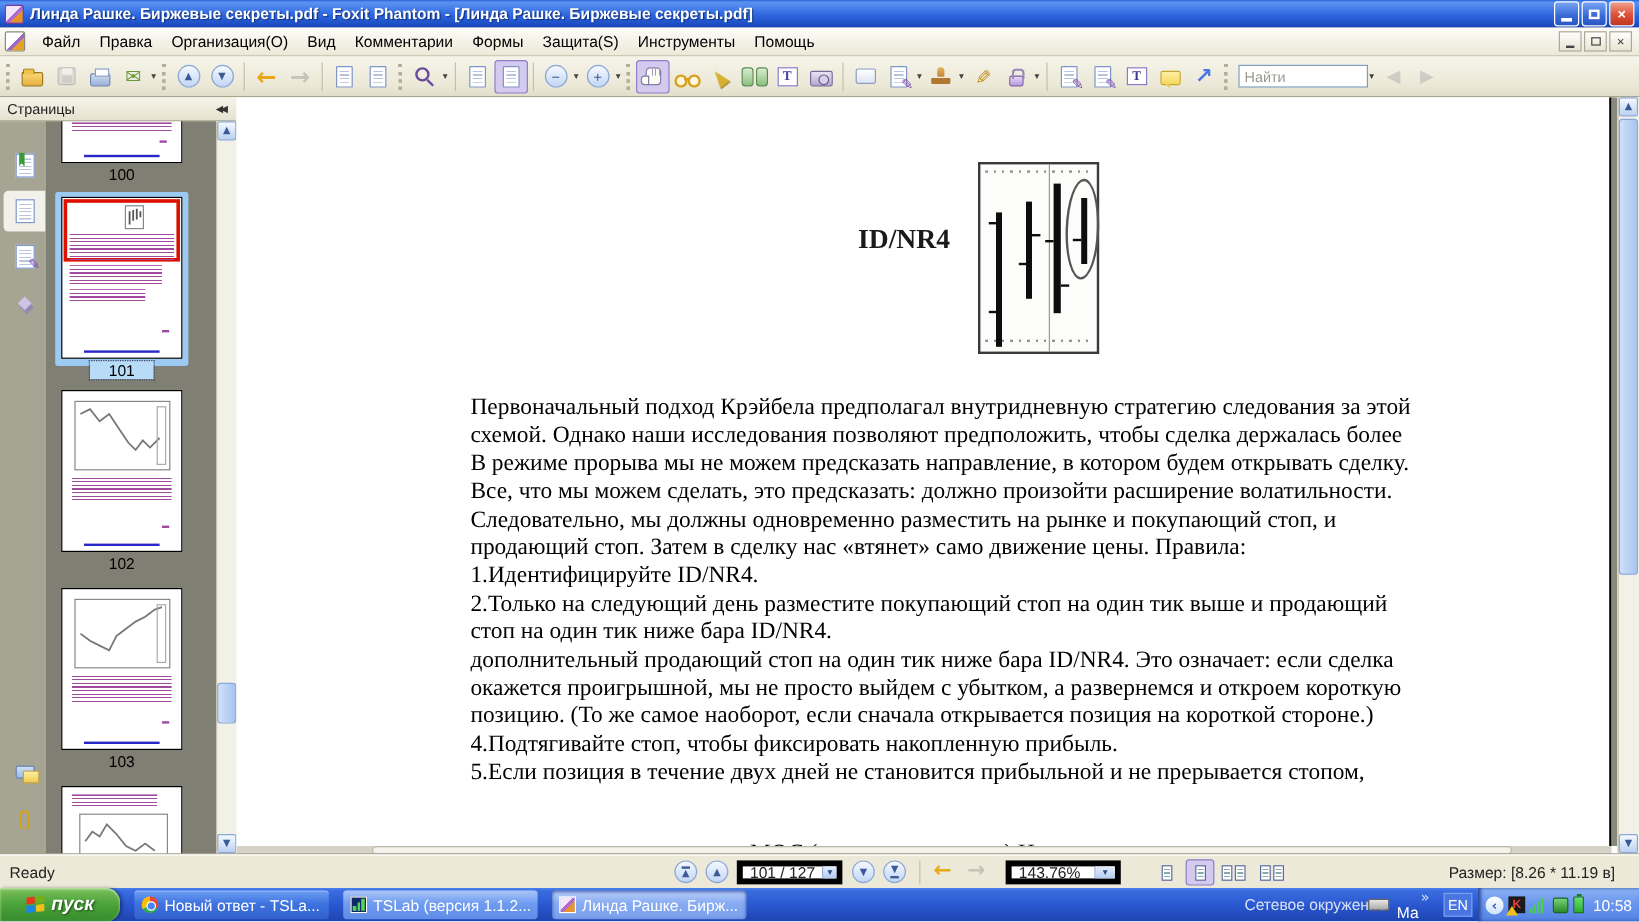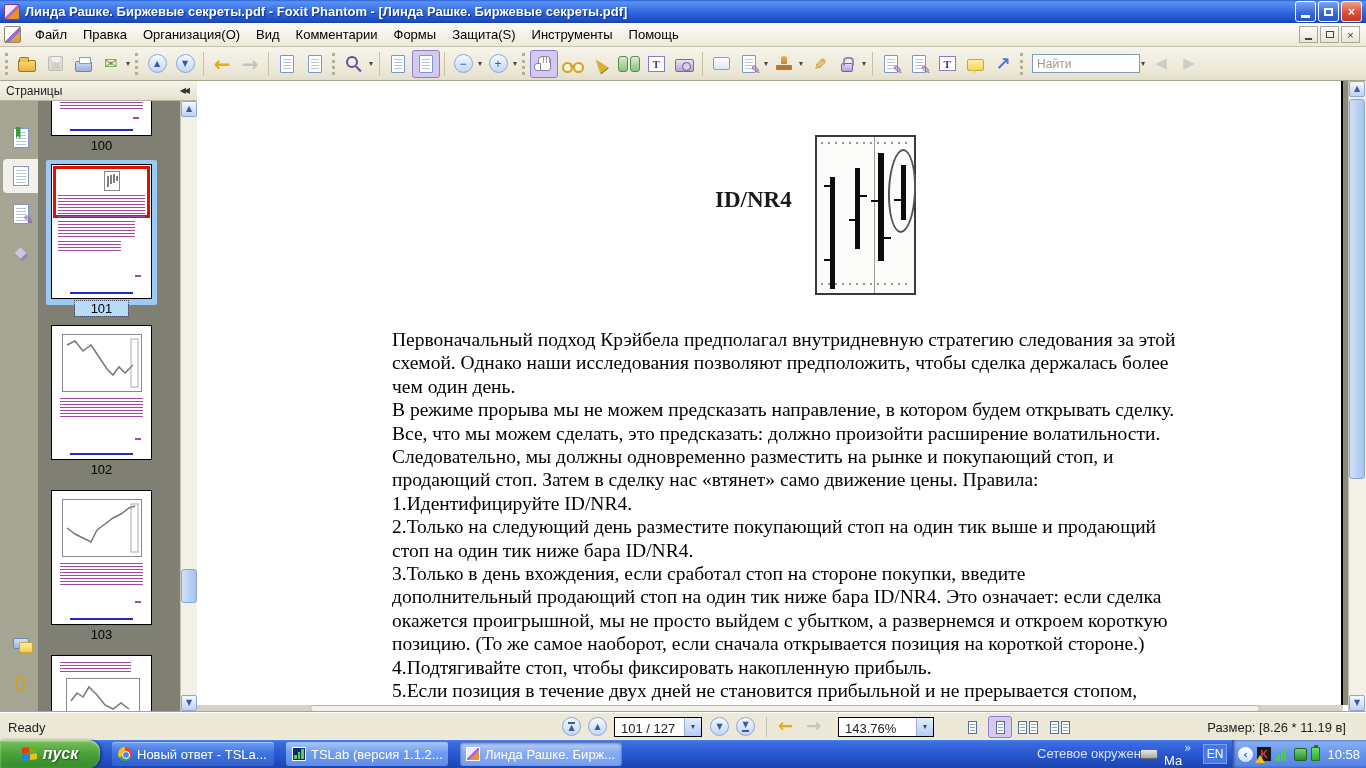--- a/index.html
+++ b/index.html
@@ -145,21 +145,21 @@
   .clipline { position:absolute; left:428px; top:620px; height:9px; overflow:hidden; font-family:"Liberation Serif", serif; font-size:19.5px; line-height:21px; white-space:pre; color:#000;}
   .hscroll-track { position:absolute; left:0; bottom:0; width:1146px; height:7px; background:#d6d3c6;}
   .hscroll-thumb { position:absolute; left:113px; bottom:0; width:950px; height:7px; background:#f3f2eb; border:1px solid #b8b5a6; border-radius:4px;}
   .vscroll { position:absolute; left:1348px; top:0; width:18px; height:631px; background:#f2f1e8; border-left:1px solid #c8c4b0;}
 
   
   .statusbar { position:absolute; left:0; top:712px; width:1366px; height:28px; background:#ECE9D8; border-top:1px solid #fff; box-shadow:0 -1px 0 #a8a48e; font-size:13px; color:#222;}
   .status-ready { position:absolute; left:8px; top:7px;}
   .sb-circ { position:absolute; top:4px; width:19px; height:19px; border-radius:50%; background:linear-gradient(#f4f9ff,#c2d6f4); border:1px solid #8ca7d6; color:#3c5a96; font-size:8px; display:flex; align-items:center; justify-content:center; flex-direction:column;}
   .sb-circ .bar-g { width:7px; height:2px; background:#3c5a96; margin:1px 0 0 0;}
-  .combo { position:absolute; top:4px; height:20px; background:#fff; border:1px solid #000000; display:flex; align-items:flex-end;}
+  .combo { position:absolute; top:4px; height:20px; background:#fff; border:5px solid #000000; display:flex; align-items:center;}
   .combo .cval { padding:0 6px; font-size:13px; flex:1; white-space:nowrap;}
   .combo .cdrop { width:17px; height:100%; background:linear-gradient(#e6eefb,#b4ccf2); border-left:1px solid #9ab0d6; color:#2c4a86; font-size:8px; display:flex; align-items:center; justify-content:center;}
   .sb-sep { position:absolute; top:4px; width:1px; height:20px; background:#c4c0aa;}
   .sb-arrow { position:absolute; top:2px; font-size:18px; font-weight:bold; font-family:"DejaVu Sans",sans-serif;}
   .layoutbtn { position:absolute; top:3px; width:24px; height:22px; border-radius:3px; display:flex; align-items:center; justify-content:center; gap:2px;}
   .layoutbtn.sel { background:#d4c9ef; border:1px solid #8e7fc9;}
   .lp { width:9px; height:13px; background:#fff; border:1px solid #5a6a9a; position:relative;}
   .lp i { position:absolute; left:1px; right:1px; top:2px; height:8px; background-image:repeating-linear-gradient(180deg,#8aa 0 1px,transparent 1px 3px);}
   .size-label { position:absolute; right:20px; top:7px;text-align:right; }
 
@@ -505,29 +505,27 @@
         <span class="tick" style="left:54px;top:63px"></span>
         <span class="tick" style="left:67px;top:100px"></span>
         <span class="bar" style="left:84px;top:28px;width:5px;height:55px"></span>
         <span class="tick" style="left:77px;top:62px"></span>
         <span class="fig-ellipse"></span>
       </div>
 
       <div class="textblock">
         <div class="tline">Первоначальный подход Крэйбела предполагал внутридневную стратегию следования за этой</div>
         <div class="tline">схемой. Однако наши исследования позволяют предположить, чтобы сделка держалась более</div>
-        <div class="tline">чем один день.</div>
         <div class="tline">В режиме прорыва мы не можем предсказать направление, в котором будем открывать сделку.</div>
         <div class="tline">Все, что мы можем сделать, это предсказать: должно произойти расширение волатильности.</div>
         <div class="tline">Следовательно, мы должны одновременно разместить на рынке и покупающий стоп, и</div>
         <div class="tline">продающий стоп. Затем в сделку нас «втянет» само движение цены. Правила:</div>
         <div class="tline">1.Идентифицируйте ID/NR4.</div>
         <div class="tline">2.Только на следующий день разместите покупающий стоп на один тик выше и продающий</div>
         <div class="tline">стоп на один тик ниже бара ID/NR4.</div>
-        <div class="tline">3.Только в день вхождения, если сработал стоп на стороне покупки, введите</div>
         <div class="tline">дополнительный продающий стоп на один тик ниже бара ID/NR4. Это означает: если сделка</div>
         <div class="tline">окажется проигрышной, мы не просто выйдем с убытком, а развернемся и откроем короткую</div>
         <div class="tline">позицию. (То же самое наоборот, если сначала открывается позиция на короткой стороне.)</div>
         <div class="tline">4.Подтягивайте стоп, чтобы фиксировать накопленную прибыль.</div>
         <div class="tline">5.Если позиция в течение двух дней не становится прибыльной и не прерывается стопом,</div>
       </div>
       <div class="clipline">МОС (                                ) Н</div>
 
       <span class="page-edge"></span>
       <span class="page-shadow"></span>

